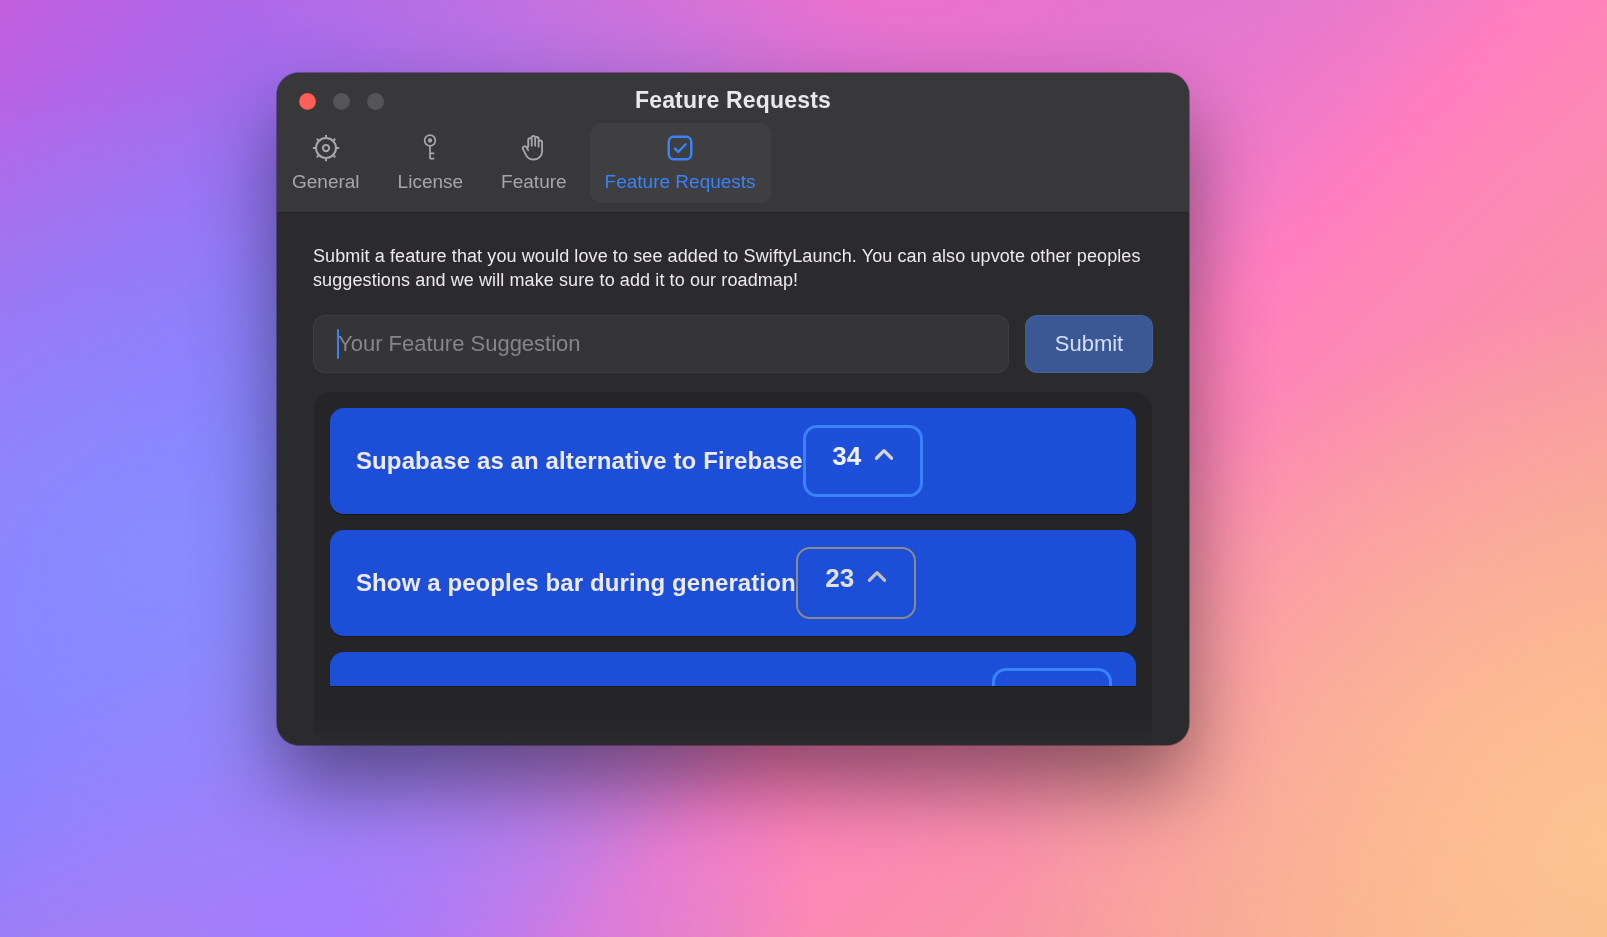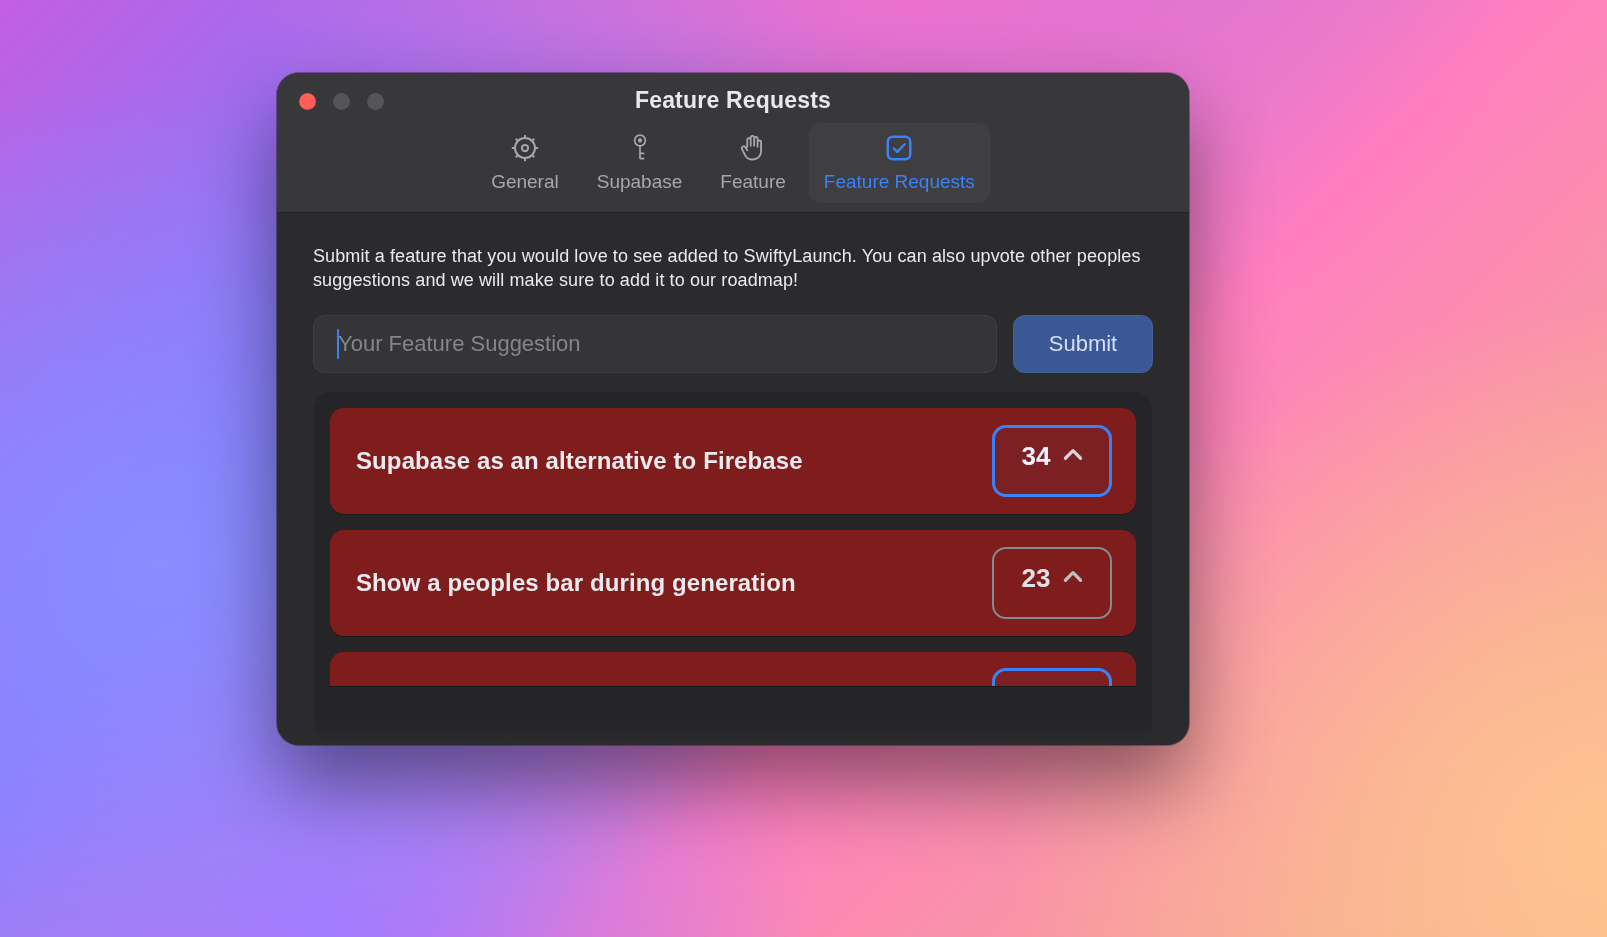--- a/index.html
+++ b/index.html
@@ -68,21 +68,21 @@
       font-size: 23px;
       font-weight: 700;
       color: #e9e8ea;
       letter-spacing: 0.2px;
     }
     .tabs {
       position: absolute;
       left: 0; right: 0;
       top: 50px;
       display: flex;
-      justify-content: center;
+      justify-content: flex-start;
       gap: 8px;
     }
     .tab {
       display: flex;
       flex-direction: column;
       align-items: center;
       justify-content: flex-end;
       padding: 8px 15px 10px 15px;
       border-radius: 12px;
       cursor: default;
@@ -146,21 +146,21 @@
     .caret {
       position: absolute;
       left: 24px;
       top: 14px;
       width: 2px;
       height: 30px;
       background: #3a82f7;
       border-radius: 1px;
     }
     .submit-btn {
-      width: 140px;
+      width: 128px;
       height: 58px;
       background: #3a5994;
       border: none;
       border-radius: 12px;
       color: #d7defb;
       font-size: 22px;
       font-weight: 500;
       box-shadow: inset 0 0 0 1px rgba(255,255,255,0.05);
       cursor: default;
     }
@@ -168,26 +168,26 @@
       background: #252426;
       border: 1px solid rgba(255,255,255,0.03);
       border-radius: 18px;
       padding: 16px 16px 0 16px;
       flex: 1;
       display: flex;
       flex-direction: column;
       gap: 16px;
     }
     .card {
-      background: #7f1d1d;
+      background: #1d4ed8;
       border-radius: 14px;
       height: 106px;
       display: flex;
       align-items: center;
-      justify-content: space-between;
+      justify-content: flex-start;
       padding: 0 24px 0 26px;
       box-shadow: 0 1px 0 rgba(0,0,0,0.3);
     }
     .card .text {
       font-size: 24px;
       font-weight: 600;
       color: #eceaee;
       letter-spacing: 0.1px;
     }
     .vote {
@@ -272,21 +272,21 @@
         </div>
 
         <div class="tab">
           <span class="icon">
             <svg width="26" height="30" viewBox="0 0 24 28" fill="none" stroke="#a7a6a9" stroke-width="1.6">
               <circle cx="12" cy="7" r="5"></circle>
               <circle cx="12" cy="7" r="1.2" fill="#a7a6a9"></circle>
               <path d="M12 12 V24 M12 19 h4 M12 24 h4"></path>
             </svg>
           </span>
-          <span class="label">Supabase</span>
+          <span class="label">License</span>
         </div>
 
         <div class="tab">
           <span class="icon">
             <svg width="28" height="30" viewBox="0 0 24 26" fill="none" stroke="#a7a6a9" stroke-width="1.6" stroke-linecap="round" stroke-linejoin="round">
               <path d="M7 12 V6 a1.5 1.5 0 0 1 3 0 V11 M10 11 V4 a1.5 1.5 0 0 1 3 0 V11 M13 11 V5 a1.5 1.5 0 0 1 3 0 V12 M16 12 V8 a1.5 1.5 0 0 1 3 0 V16 a7 7 0 0 1 -7 7 h-1 a7 7 0 0 1 -6 -4 l-2.5 -5 a1.7 1.7 0 0 1 3 -1.6 L7 15"></path>
             </svg>
           </span>
           <span class="label">Feature</span>
         </div>

